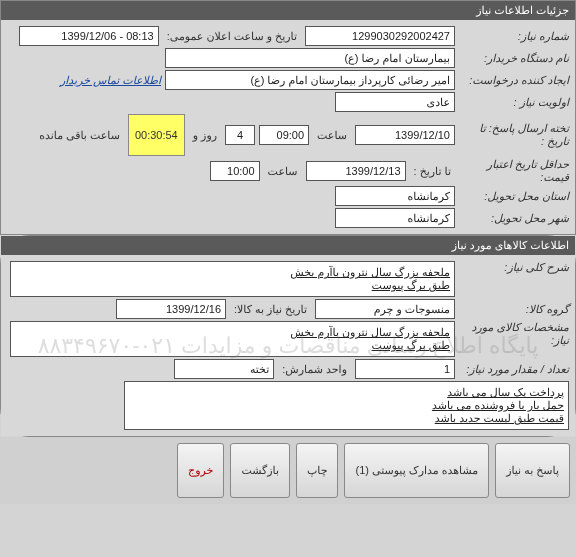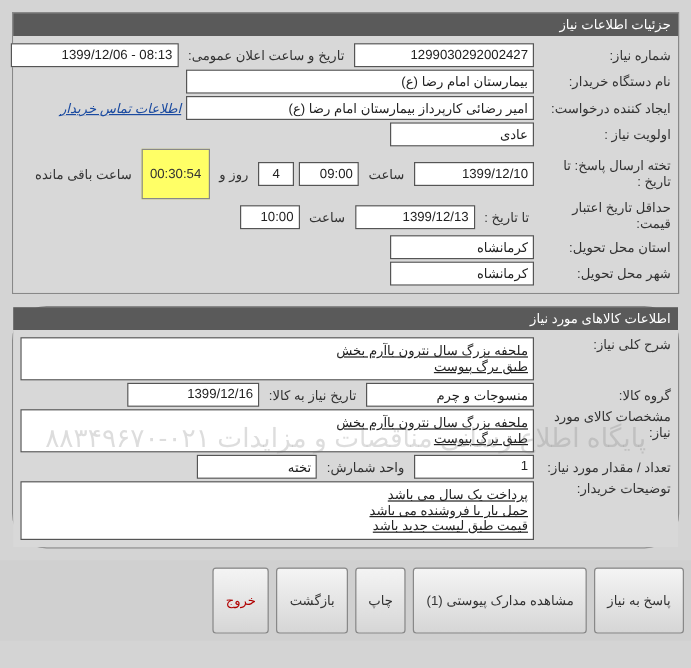--- a/index.html
+++ b/index.html
@@ -7,21 +7,21 @@
   font-family: Tahoma, Arial, sans-serif;
   font-size: 11px;
   background: #d4d4d4;
   direction: rtl;
   width: 576px;
   height: 557px;
   overflow: hidden;
 }
 .panel {
   border: 1px solid #888;
-  margin: 10px;
+  margin: 0;
 }
 .panel-header {
   background: #5a5a5a;
   color: #fff;
   padding: 3px 6px;
   font-size: 11px;
 }
 .panel-body {
   background: #d8d8d8;
   padding: 4px 6px;
@@ -30,20 +30,21 @@
   display: flex;
   align-items: center;
   margin: 2px 0;
   gap: 4px;
 }
 .label {
   width: 110px;
   color: #333;
   font-size: 11px;
   flex-shrink: 0;
+  font-style: italic;
 }
 .label-sm {
   width: auto;
   padding: 0 4px;
   color: #333;
   font-size: 11px;
   flex-shrink: 0;
 }
 .input {
   background: #fff;
@@ -207,21 +208,20 @@
     </div>
 
     <div class="row">
       <span class="label">تعداد / مقدار مورد نیاز:</span>
       <input class="input input-ro" style="width: 100px;" readonly="" value="1">
       <span class="label-sm">واحد شمارش:</span>
       <input class="input input-ro" style="width: 100px;" readonly="" value="تخته">
     </div>
 
     <div class="row" style="align-items:flex-start">
-      <span class="label">توضیحات خریدار:</span>
       <div class="textarea" style="min-height:48px">پرداخت یک سال می باشد
 حمل بار با فروشنده می باشد
 قیمت طبق لیست جدید باشد</div>
     </div>
 
   </div>
 </div>
 
 <div class="btn-bar">
   <button class="btn">پاسخ به نیاز</button>

